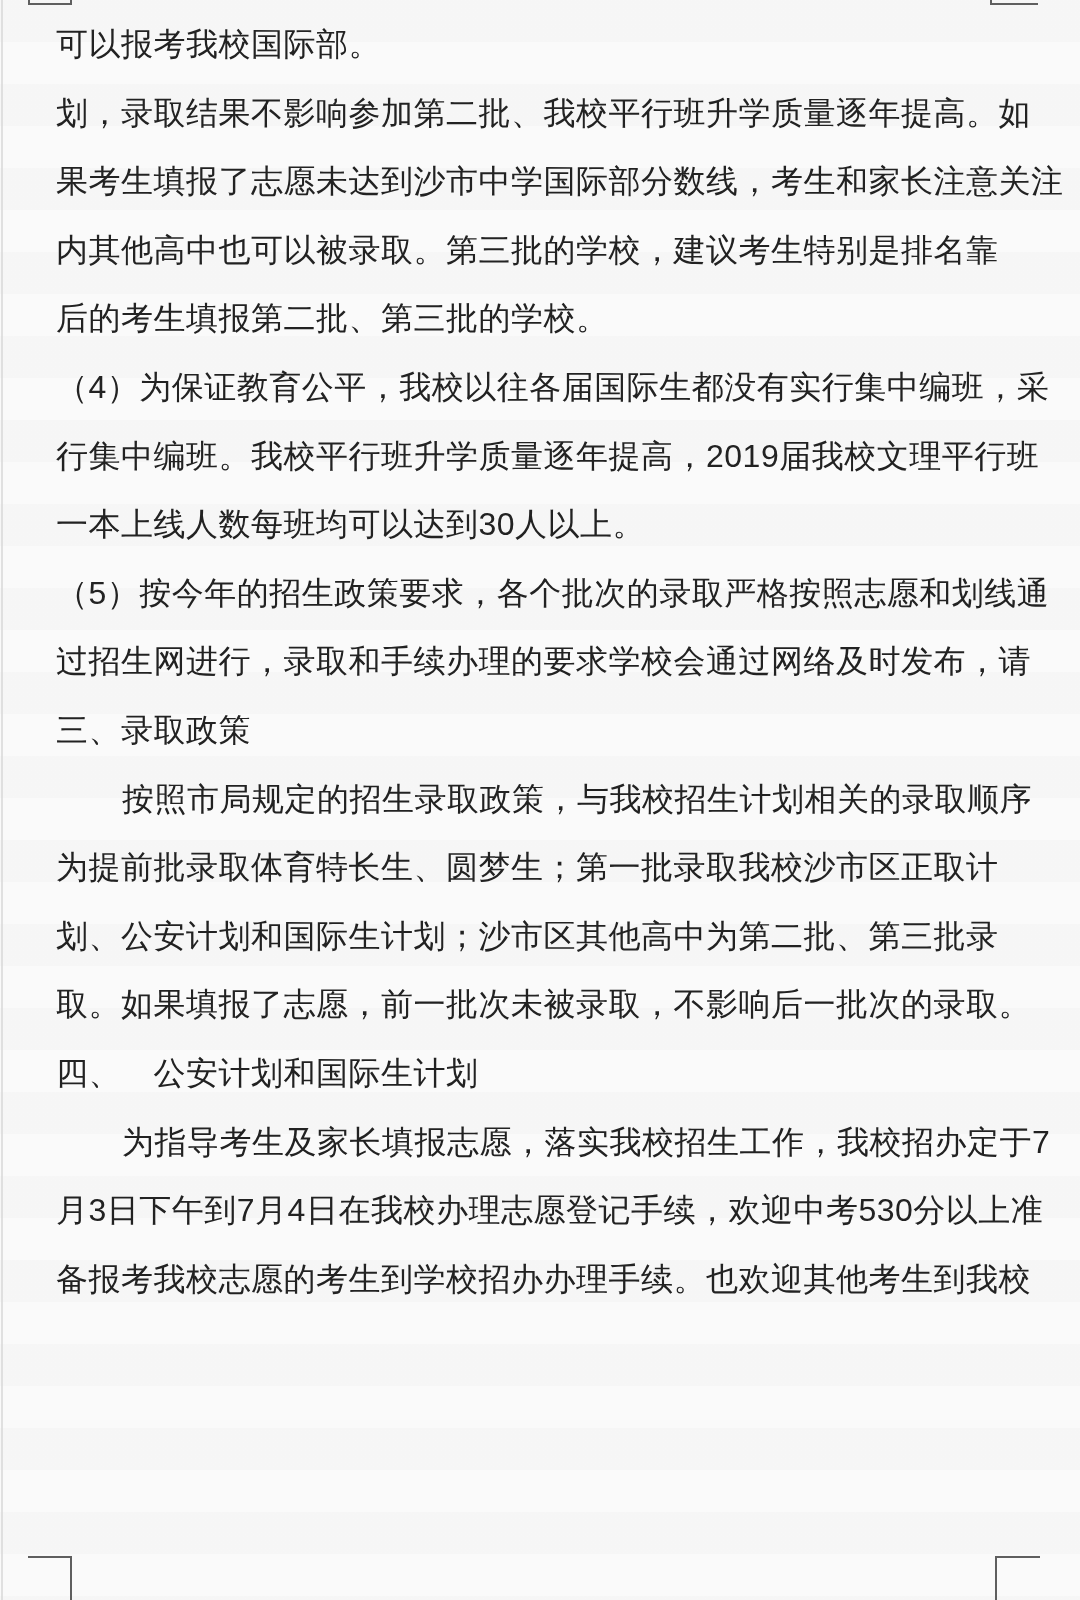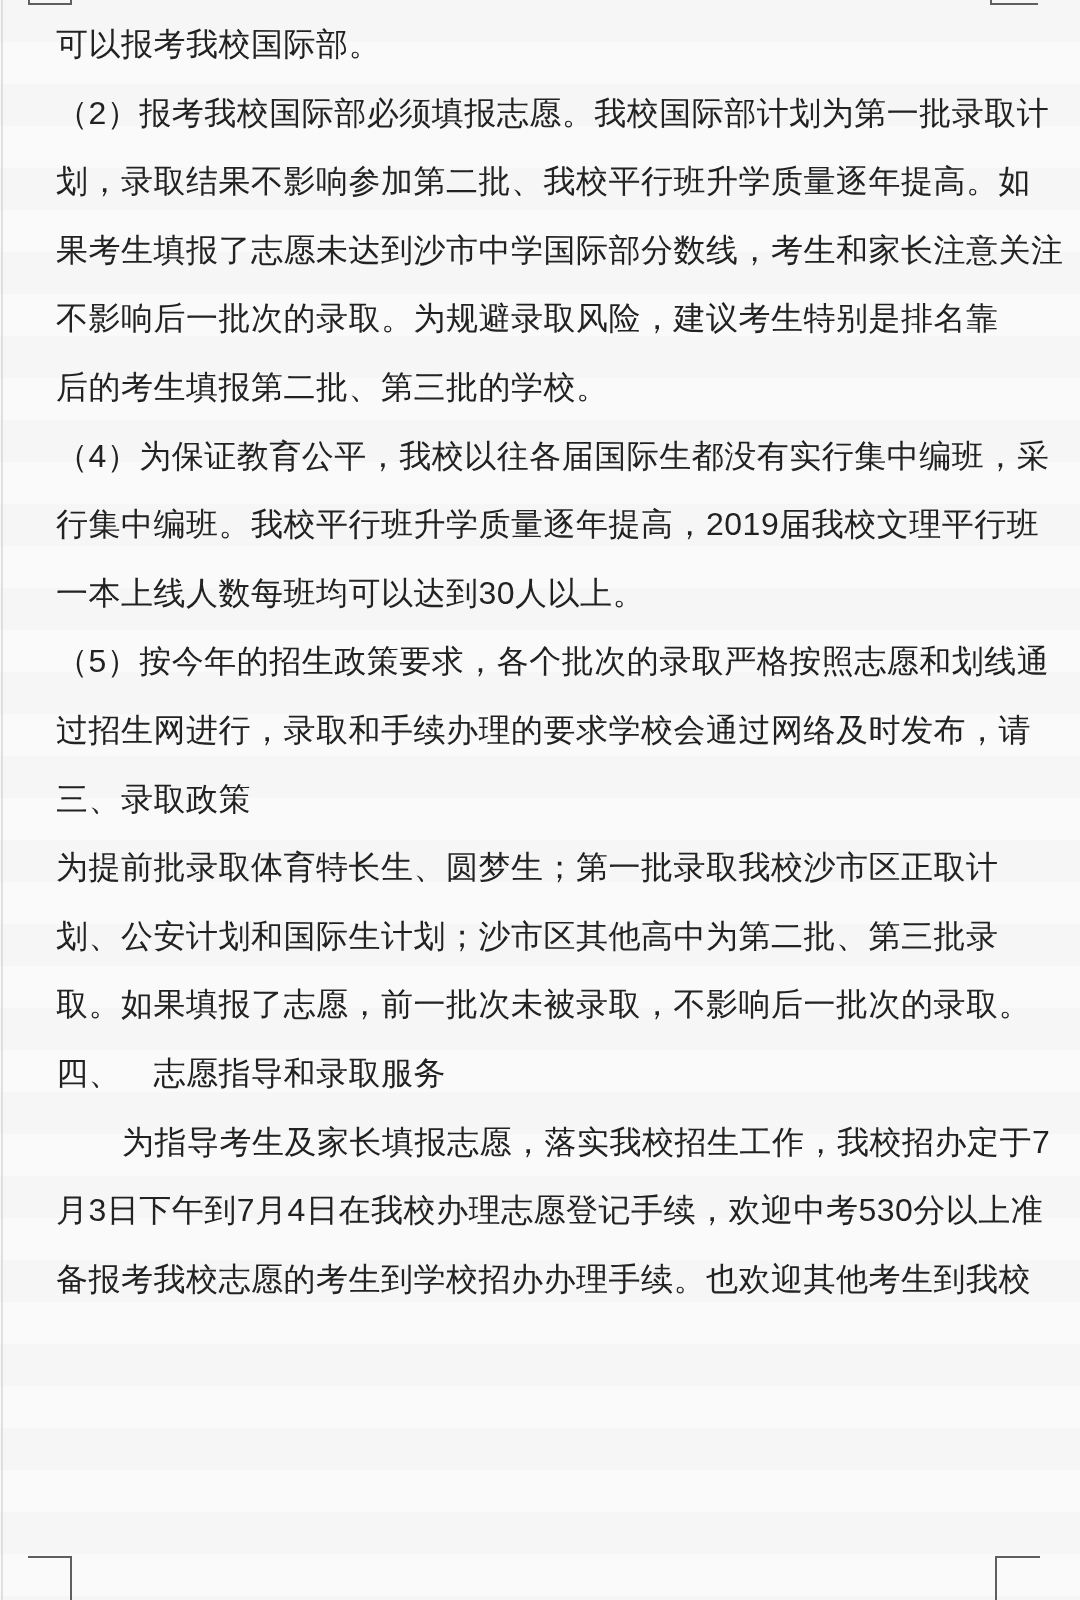--- a/index.html
+++ b/index.html
@@ -58,33 +58,33 @@
 
   <div class="edge-line"></div>
 
   <div class="frag frag-tl"></div>
   <div class="frag frag-tr"></div>
   <div class="frag frag-bl"></div>
   <div class="frag frag-br"></div>
 
   <main class="text-block">
       <div class="line">可以报考我校国际部。</div>
-      <div class="line">（2）报考我校国际部必须填报志愿。我校国际部计划为第一批录取计</div>
       <div class="line">划，录取结果不影响参加第二批、我校平行班升学质量逐年提高。如</div>
       <div class="line">果考生填报了志愿未达到沙市中学国际部分数线，考生和家长注意关注</div>
-      <div class="line">不影响后一批次的录取。为规避录取风险，建议考生特别是排名靠</div>
+      <div class="line">内其他高中也可以被录取。第三批的学校，建议考生特别是排名靠</div>
       <div class="line">后的考生填报第二批、第三批的学校。</div>
       <div class="line">（4）为保证教育公平，我校以往各届国际生都没有实行集中编班，采</div>
       <div class="line">行集中编班。我校平行班升学质量逐年提高，2019届我校文理平行班</div>
       <div class="line">一本上线人数每班均可以达到30人以上。</div>
       <div class="line">（5）按今年的招生政策要求，各个批次的录取严格按照志愿和划线通</div>
       <div class="line">过招生网进行，录取和手续办理的要求学校会通过网络及时发布，请</div>
       <div class="line">三、录取政策</div>
+      <div class="line indent-em2">按照市局规定的招生录取政策，与我校招生计划相关的录取顺序</div>
       <div class="line">为提前批录取体育特长生、圆梦生；第一批录取我校沙市区正取计</div>
       <div class="line">划、公安计划和国际生计划；沙市区其他高中为第二批、第三批录</div>
       <div class="line">取。如果填报了志愿，前一批次未被录取，不影响后一批次的录取。</div>
-      <div class="line">四、　志愿指导和录取服务</div>
+      <div class="line">四、　公安计划和国际生计划</div>
       <div class="line indent-em2">为指导考生及家长填报志愿，落实我校招生工作，我校招办定于7</div>
       <div class="line">月3日下午到7月4日在我校办理志愿登记手续，欢迎中考530分以上准</div>
       <div class="line">备报考我校志愿的考生到学校招办办理手续。也欢迎其他考生到我校</div>
     </main>
 
 </div>
 
 </body></html>

